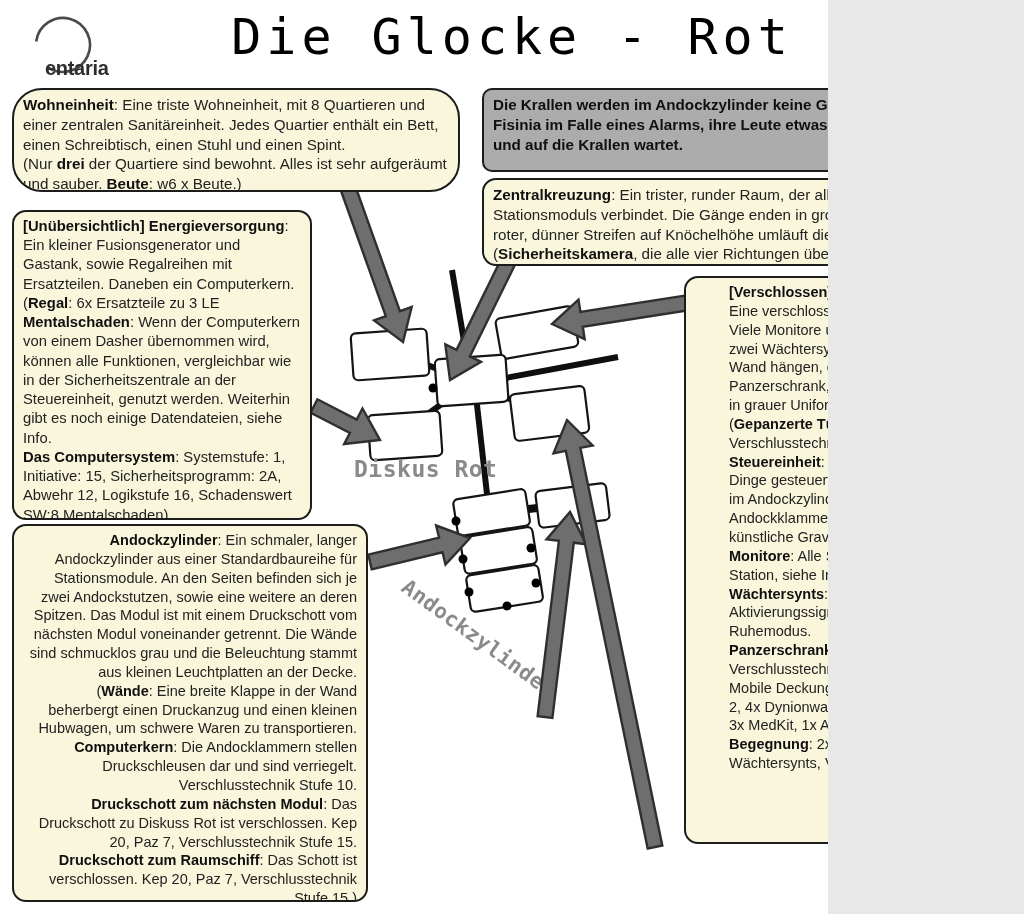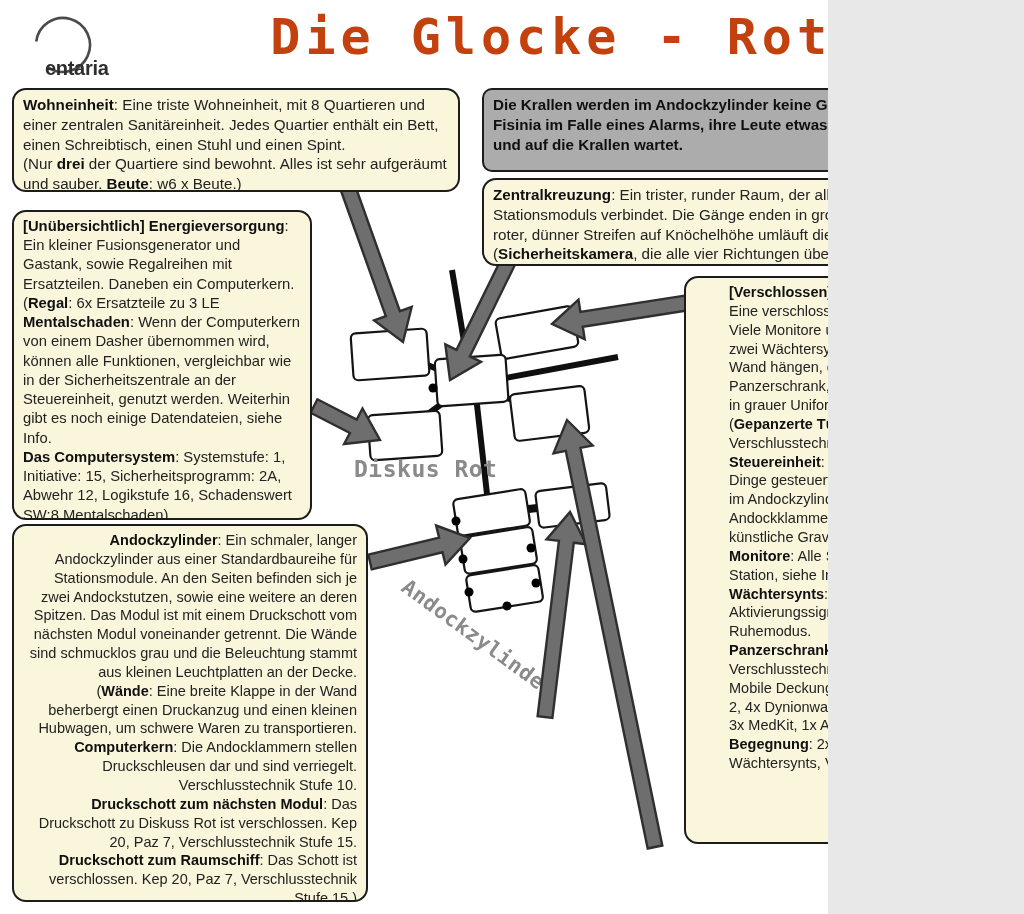--- a/index.html
+++ b/index.html
@@ -1,27 +1,27 @@
 <!DOCTYPE html>
 <html><head>
 <meta charset="utf-8">
 <style>
   html,body{margin:0;padding:0;background:#e8e8e8;}
   #stage{position:relative;width:828px;height:914px;background:#ffffff;overflow:hidden;
          font-family:"Liberation Sans",sans-serif;}
   #diagram-svg{position:absolute;left:0;top:0;z-index:1;}
   .page-title{position:absolute;left:192px;top:8px;width:640px;height:66px;z-index:2;
-    text-align:right;font-family:"DejaVu Sans Mono",monospace;font-weight:bold;
-    font-size:50px;letter-spacing:5px;color:#c2410c;white-space:nowrap;}
+    text-align:center;font-family:"DejaVu Sans Mono",monospace;font-weight:normal;
+    font-size:50px;letter-spacing:5px;color:#000000;white-space:nowrap;}
   .note{position:absolute;z-index:2;box-sizing:border-box;background:#FAF6DC;
     border:2.5px solid #1c1c1c;border-radius:14px;padding:5px 9px;
     font-size:14.8px;line-height:1.3;color:#222;white-space:pre-wrap;overflow:hidden;}
   .note b{color:#101010;}
   .note.gray{background:#ACACAC;color:#111;}
-  .n-wohneinheit{left:12px;top:88px;width:448px;height:104px;font-size:15.2px;}
+  .n-wohneinheit{left:12px;top:88px;width:448px;height:104px;font-size:15.2px;border-radius:30px;}
   .n-krallen{left:482px;top:88px;width:530px;height:84px;font-size:15.2px;border-radius:10px;}
   .n-zentralkreuzung{left:482px;top:178px;width:530px;height:88px;font-size:15.2px;}
   .n-energieversorgung{left:12px;top:210px;width:300px;height:310px;}
   .n-sicherheitszentrale{left:684px;top:276px;width:328px;height:568px;font-size:14.5px;padding-left:43px;}
   .n-andockzylinder{left:12px;top:524px;width:356px;height:378px;font-size:14.5px;text-align:right;}
   .n-raumschiff{left:382px;top:722px;width:204px;height:174px;}
   .n-lebenserhaltung{left:596px;top:846px;width:414px;height:60px;}
 </style>
 </head>
 <body>

